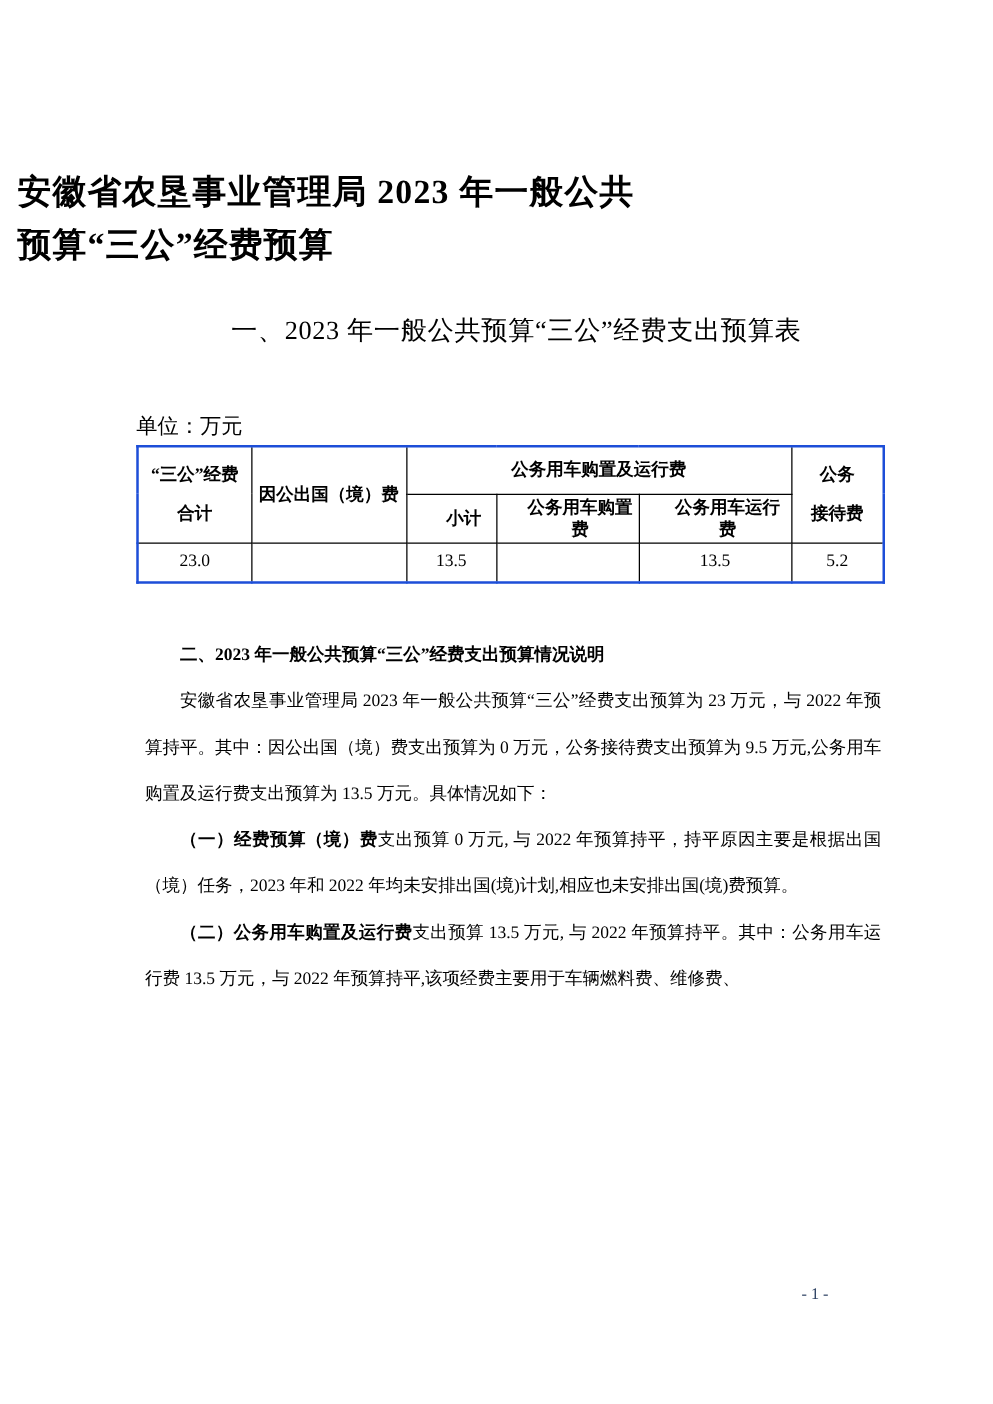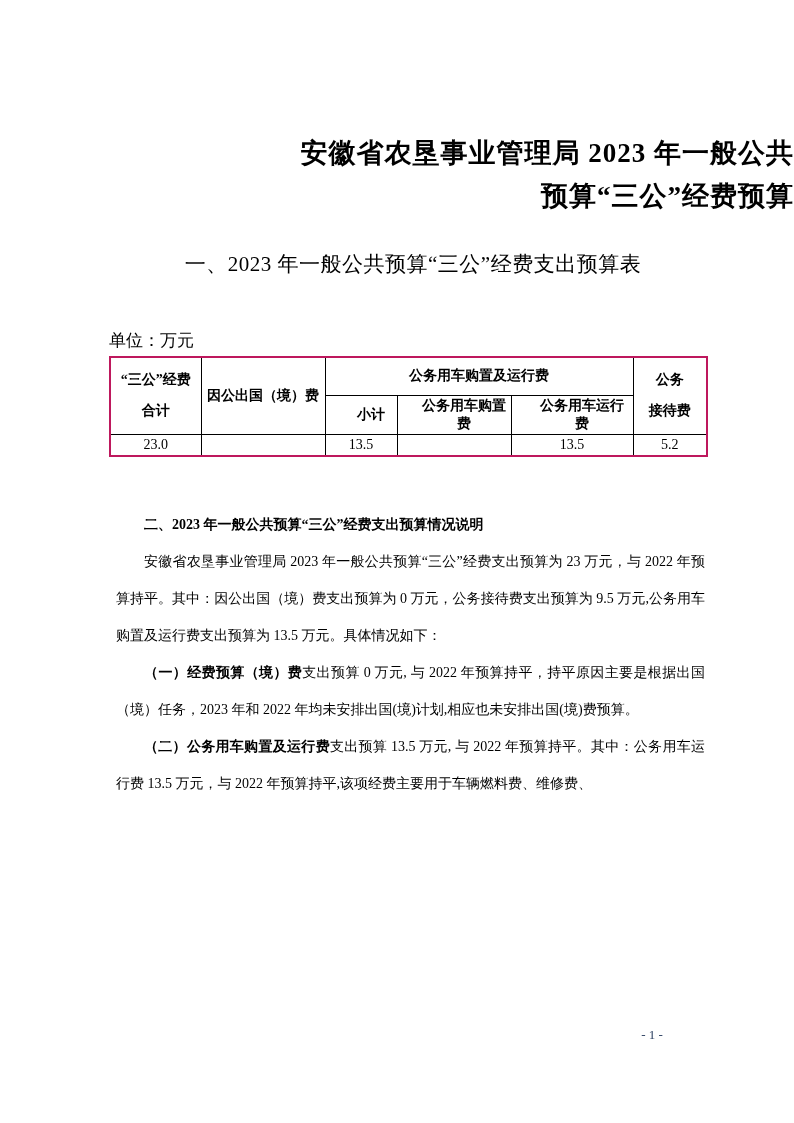--- a/index.html
+++ b/index.html
@@ -14,21 +14,21 @@
     font-family: "Liberation Serif", "DejaVu Serif", serif;
     overflow: hidden;
   }
 
   
   .doc-title {
     position: absolute;
     top: 132px;
     left: 0;
     width: 100%;
-    text-align: right;
+    text-align: left;
     font-size: 27px;
     font-weight: bold;
     line-height: 43px;
     letter-spacing: 1px;
     padding-left: 14px;
   }
 
   
   .section1-heading {
     position: absolute;
@@ -51,34 +51,34 @@
   }
 
   
   .budget-table {
     position: absolute;
     top: 356px;
     left: 109px;
     width: 597px;
     border-collapse: collapse;
     table-layout: fixed;
-    border: 2px solid #be185d;
+    border: 2px solid #1d4ed8;
   }
   .budget-table td {
     border: 1px solid #000;
     text-align: center;
     vertical-align: middle;
     font-size: 14px;
     padding: 0 2px;
     overflow: hidden;
   }
   .budget-table td.hdr { font-weight: bold; }
   .budget-table tr.hrow1 td { height: 38px; }
   .budget-table tr.hrow2 td { height: 39px; padding-left: 22px; }
-  .budget-table tr.drow  td { height: 22px; font-weight: normal; }
+  .budget-table tr.drow  td { height: 32px; font-weight: normal; }
   .two-line { display: flex; flex-direction: column; justify-content: space-evenly; height: 74px; }
 
   
   .body-text {
     position: absolute;
     top: 506px;
     left: 116px;
     width: 589px;
     font-size: 14px;
     line-height: 37px;

